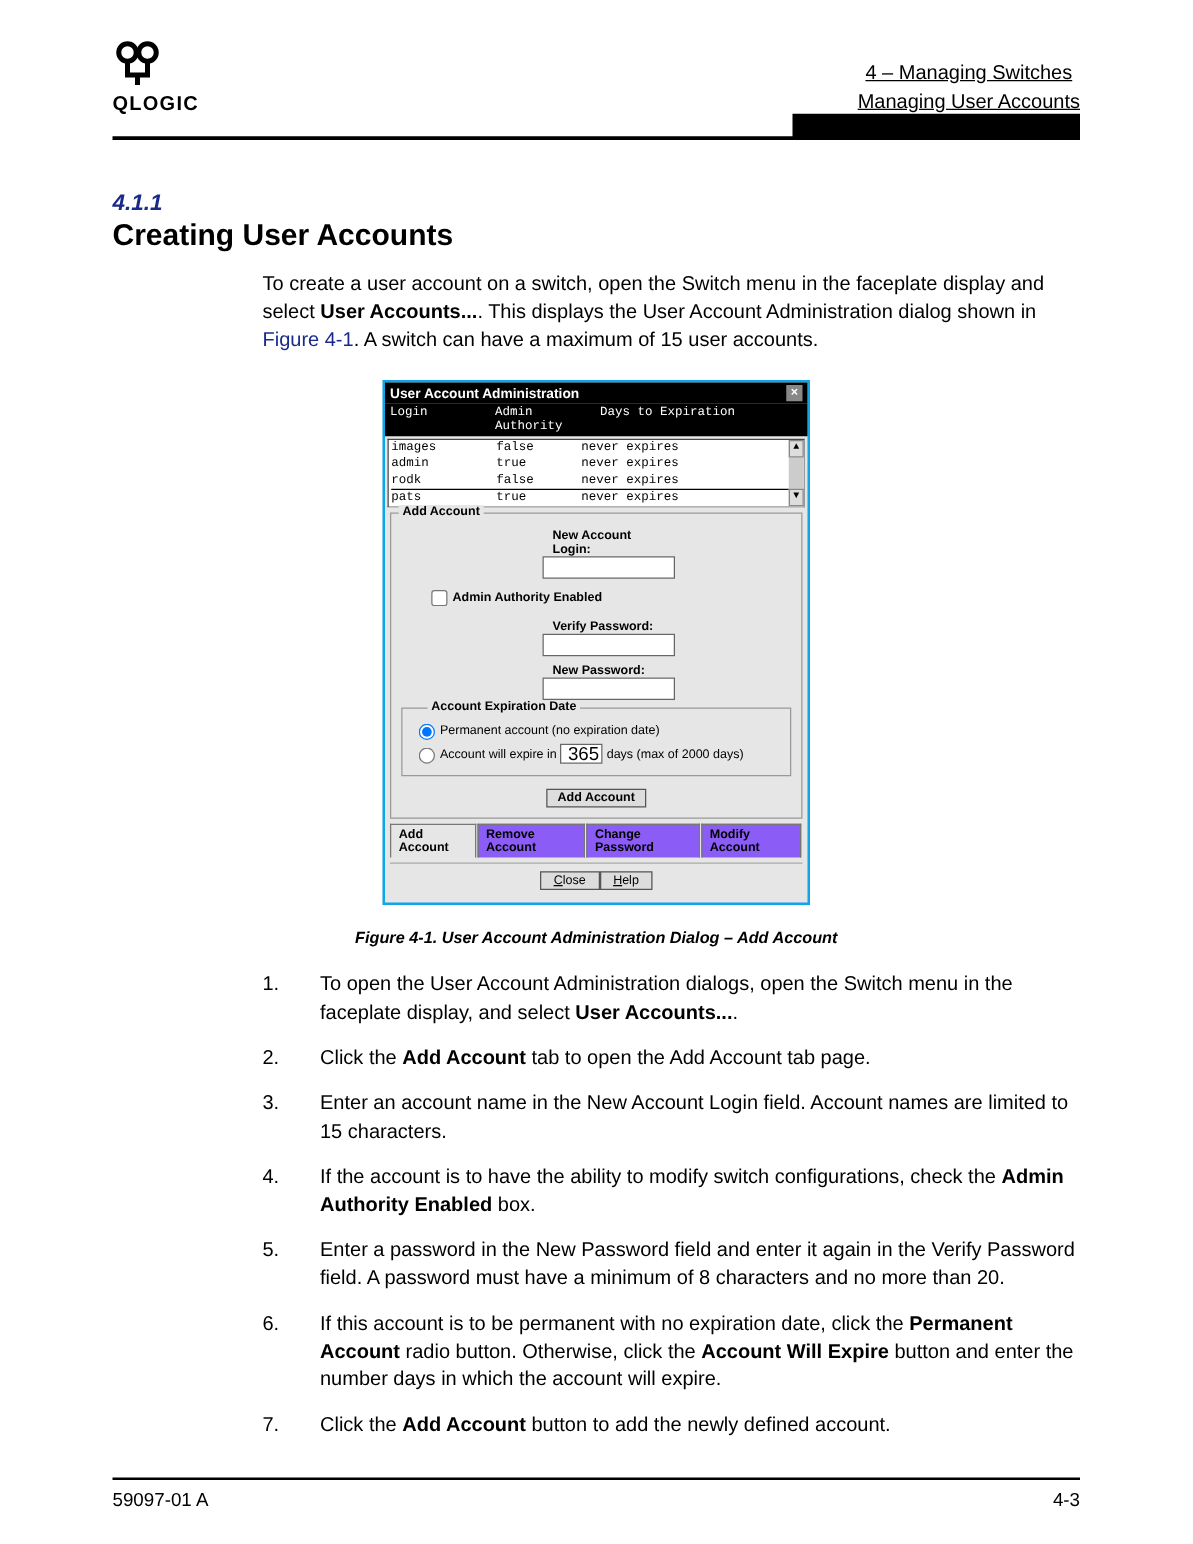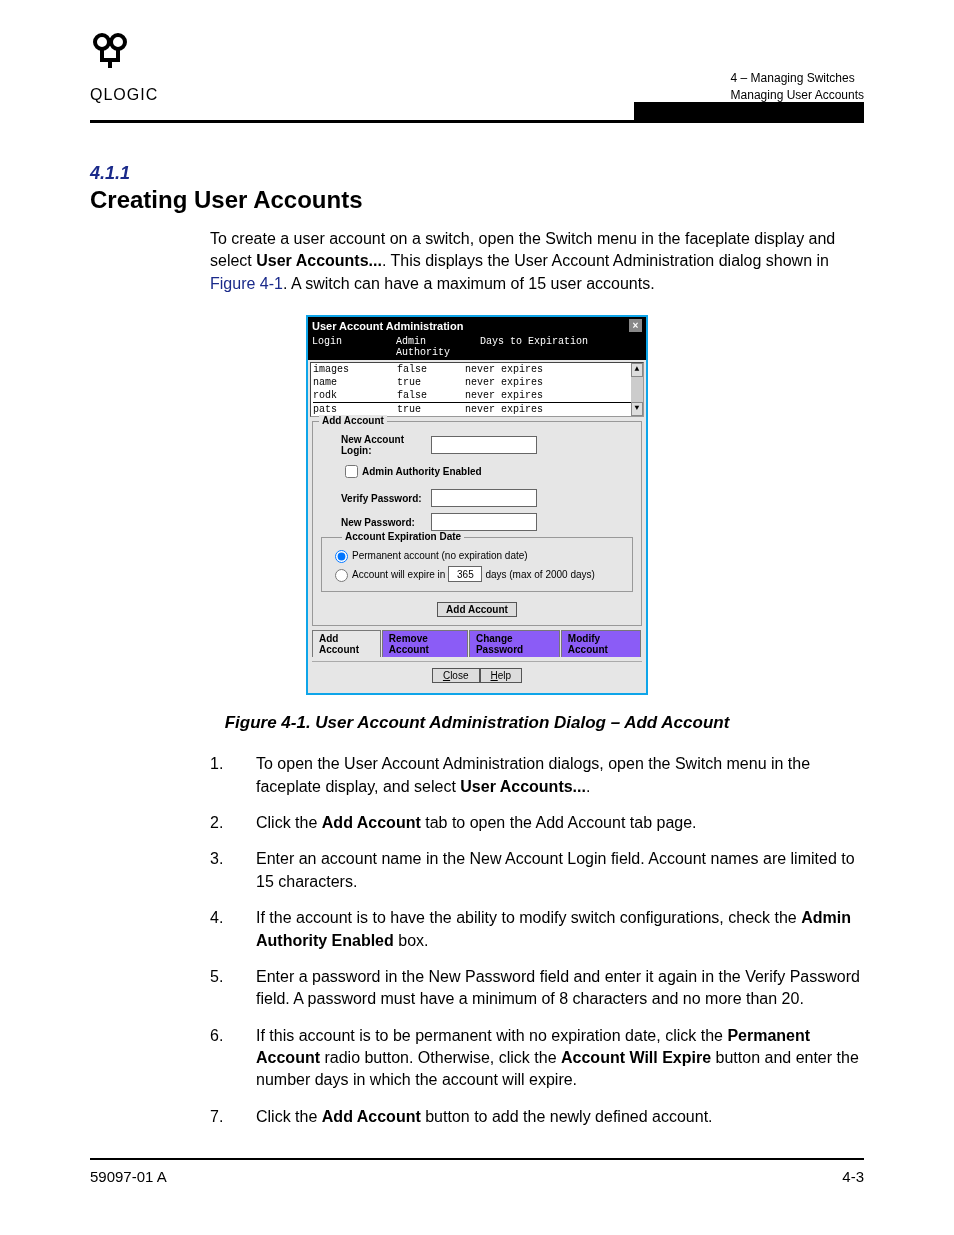--- a/index.html
+++ b/index.html
@@ -15,29 +15,29 @@
     box-sizing: border-box;
   }
   .header {
     display: flex;
     justify-content: space-between;
     align-items: flex-end;
     padding-bottom: 10px;
     margin-bottom: 6px;
   }
   .logo {
-    font-weight: normal;
+    font-weight: bold;
     letter-spacing: 1px;
-    margin-top: 12px;
   }
   .logo-symbol { height: 40px; }
   .header-right {
-    text-align: left;
-    font-size: 12px;
+    text-align: center;
+    font-size: 16px;
     line-height: 1.4;
+    text-decoration: underline;
   }
   .thick-rule {
     height: 3px;
     background: #000;
     margin: 0 0 4px 0;
     position: relative;
   }
   .thick-rule .rule-right {
     position: absolute;
     top: -18px;
@@ -138,20 +138,21 @@
   .fieldset .legend {
     position:absolute; top:-7px; left:6px;
     background:#e6e6e6; padding:0 3px;
     font-weight:bold;
     font-size:10px;
   }
   .form-row {
     display:flex;
     align-items:center;
     margin:6px 0 6px 20px;
+    flex-direction:column;
   }
   .form-row label {
     width:90px;
     font-weight:bold;
     font-size:10px;
   }
   .form-row input[type=text] {
     width:100px; height:14px;
     font-size:10px;
     border:1px solid #666;
@@ -175,21 +176,21 @@
     font-weight:bold;
     font-size:10px;
   }
   .radio-row {
     display:flex; align-items:center;
     font-size:10px;
     margin:3px 0;
   }
   .radio-row input[type=radio]{ margin-right:4px; }
   .radio-row input[type=text]{
-    width:28px; height:12px; font-size:10px; margin:0 3px; text-align:center;
+    width:28px; height:12px; font-size:15px; margin:0 3px; text-align:right;
     border:1px solid #666;
   }
   .center-btn {
     display:flex; justify-content:center;
     margin-top:10px;
   }
   .center-btn button {
     font-size:10px; font-weight:bold; padding:1px 8px;
     border:1px solid #555; background:#ddd;
   }
@@ -214,21 +215,21 @@
   }
   .bottom-btns button {
     font-size:10px; padding:1px 10px;
     border:1px solid #555; background:#ddd;
   }
   .bottom-btns button span { text-decoration:underline; }
   .figure-caption {
     text-align:center;
     font-style:italic;
     font-weight:bold;
-    font-size:17px;
+    font-size:13px;
     margin:10px 0 20px 0;
   }
   ol.steps {
     margin:0; padding:0;
     list-style:none;
   }
   ol.steps li {
     display:flex;
     margin-bottom:14px;
     line-height:1.4;
@@ -290,21 +291,21 @@
         <span>Admin Authority</span>
         <span>Days to Expiration</span>
       </div>
       <div class="tbl-rows">
         <div class="row">
           <span>images</span>
           <span>false</span>
           <span>never expires</span>
         </div>
         <div class="row">
-          <span>name</span>
+          <span>admin</span>
           <span>true</span>
           <span>never expires</span>
         </div>
         <div class="row">
           <span>rodk</span>
           <span>false</span>
           <span>never expires</span>
         </div>
         <div class="row" style="border-top:1px solid #000;">
           <span>pats</span>

